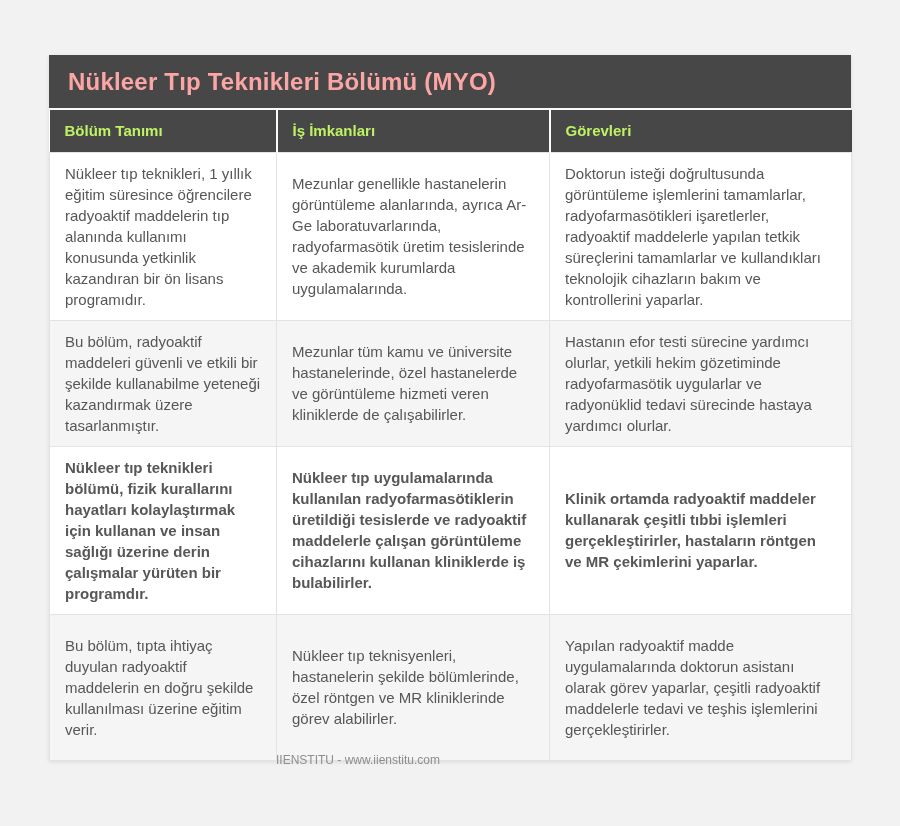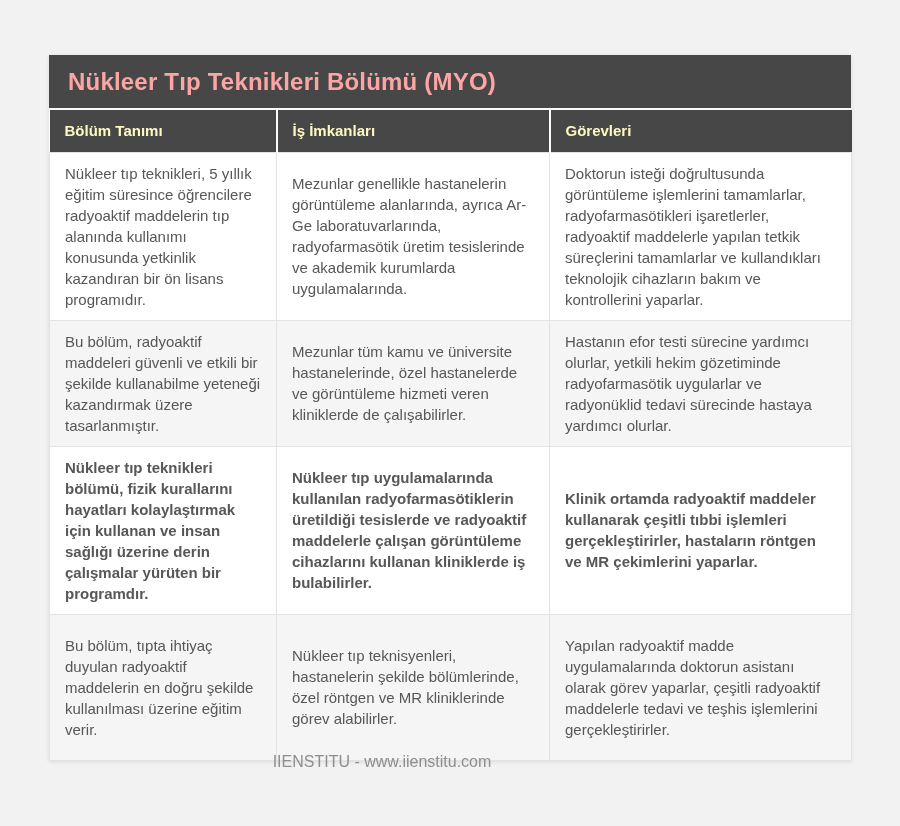--- a/index.html
+++ b/index.html
@@ -41,21 +41,21 @@
   table.dept-table {
     border-collapse: collapse;
     table-layout: fixed;
     width: 802px;
   }
   col.c1 { width: 227px; }
   col.c2 { width: 273px; }
   col.c3 { width: 302px; }
   thead th {
     background: #474747;
-    color: #fef9c3;
+    color: #bef264;
     font-size: 15px;
     font-weight: bold;
     text-align: left;
     padding: 12px 15px;
     height: 42px;
     box-sizing: border-box;
     border-left: 2px solid #fbfbfb;
   }
   thead th:first-child { border-left: none; }
   tbody td {
@@ -75,22 +75,21 @@
   tbody tr:nth-child(2) { height: 125px; margin-top: 12px; }
   tbody tr:nth-child(3) { height: 160px; font-weight: bold; }
   tbody tr:nth-child(4) { height: 146px; }
   .footer {
     position: absolute;
     left: 0;
     top: 753px;
     width: 716px;
     text-align: center;
     color: #8e8e8e;
-    font-size: 16px;
-    padding-left: 24px;
+    font-size: 12px;
   }
 </style>
 </head>
 <body>
 
 <div class="card">
   <div class="title-bar">
     <h1>Nükleer Tıp Teknikleri Bölümü (MYO)</h1>
   </div>
   <table class="dept-table">
@@ -101,21 +100,21 @@
     </colgroup>
     <thead>
       <tr id="header-row">
           <th>Bölüm Tanımı</th>
           <th>İş İmkanları</th>
           <th>Görevleri</th>
         </tr>
     </thead>
     <tbody id="table-body">
         <tr>
-          <td>Nükleer tıp teknikleri, 5 yıllık eğitim süresince öğrencilere radyoaktif maddelerin tıp alanında kullanımı konusunda yetkinlik kazandıran bir ön lisans programıdır.</td>
+          <td>Nükleer tıp teknikleri, 1 yıllık eğitim süresince öğrencilere radyoaktif maddelerin tıp alanında kullanımı konusunda yetkinlik kazandıran bir ön lisans programıdır.</td>
           <td>Mezunlar genellikle hastanelerin görüntüleme alanlarında, ayrıca Ar-Ge laboratuvarlarında, radyofarmasötik üretim tesislerinde ve akademik kurumlarda uygulamalarında.</td>
           <td>Doktorun isteği doğrultusunda görüntüleme işlemlerini tamamlarlar, radyofarmasötikleri işaretlerler, radyoaktif maddelerle yapılan tetkik süreçlerini tamamlarlar ve kullandıkları teknolojik cihazların bakım ve kontrollerini yaparlar.</td>
         </tr>
         <tr>
           <td>Bu bölüm, radyoaktif maddeleri güvenli ve etkili bir şekilde kullanabilme yeteneği kazandırmak üzere tasarlanmıştır.</td>
           <td>Mezunlar tüm kamu ve üniversite hastanelerinde, özel hastanelerde ve görüntüleme hizmeti veren kliniklerde de çalışabilirler.</td>
           <td>Hastanın efor testi sürecine yardımcı olurlar, yetkili hekim gözetiminde radyofarmasötik uygularlar ve radyonüklid tedavi sürecinde hastaya yardımcı olurlar.</td>
         </tr>
         <tr>
           <td>Nükleer tıp teknikleri bölümü, fizik kurallarını hayatları kolaylaştırmak için kullanan ve insan sağlığı üzerine derin çalışmalar yürüten bir programdır.</td>

